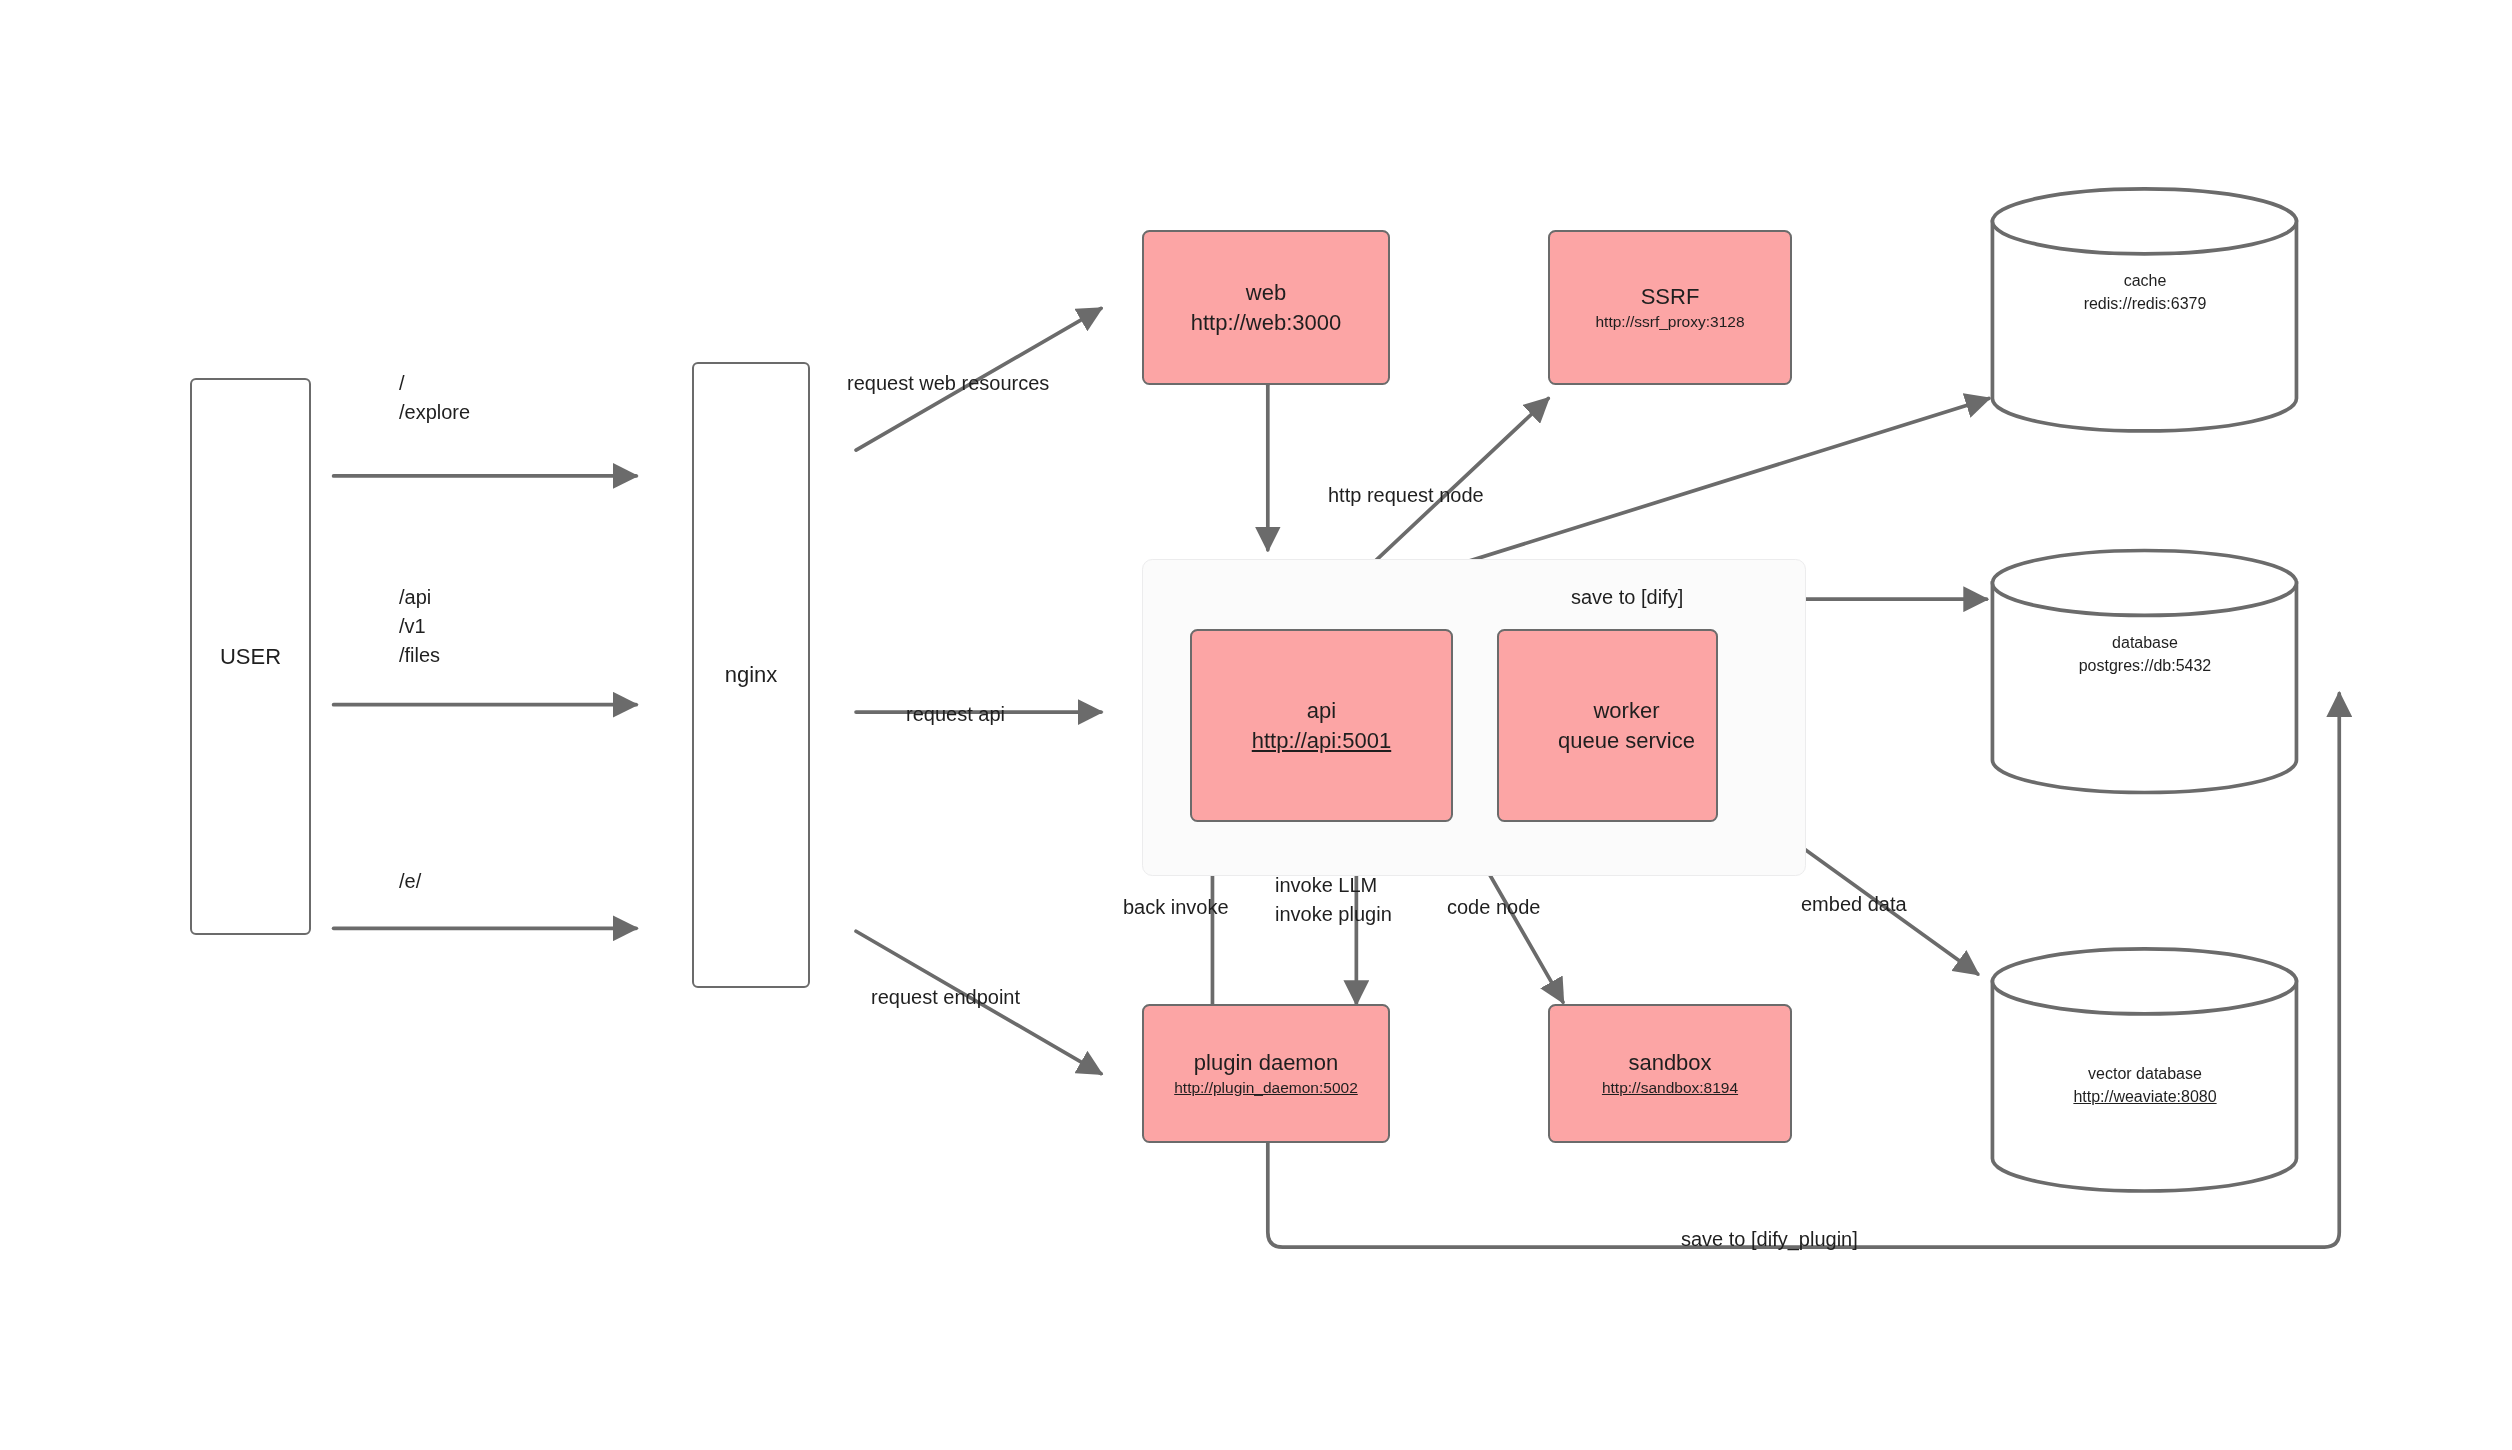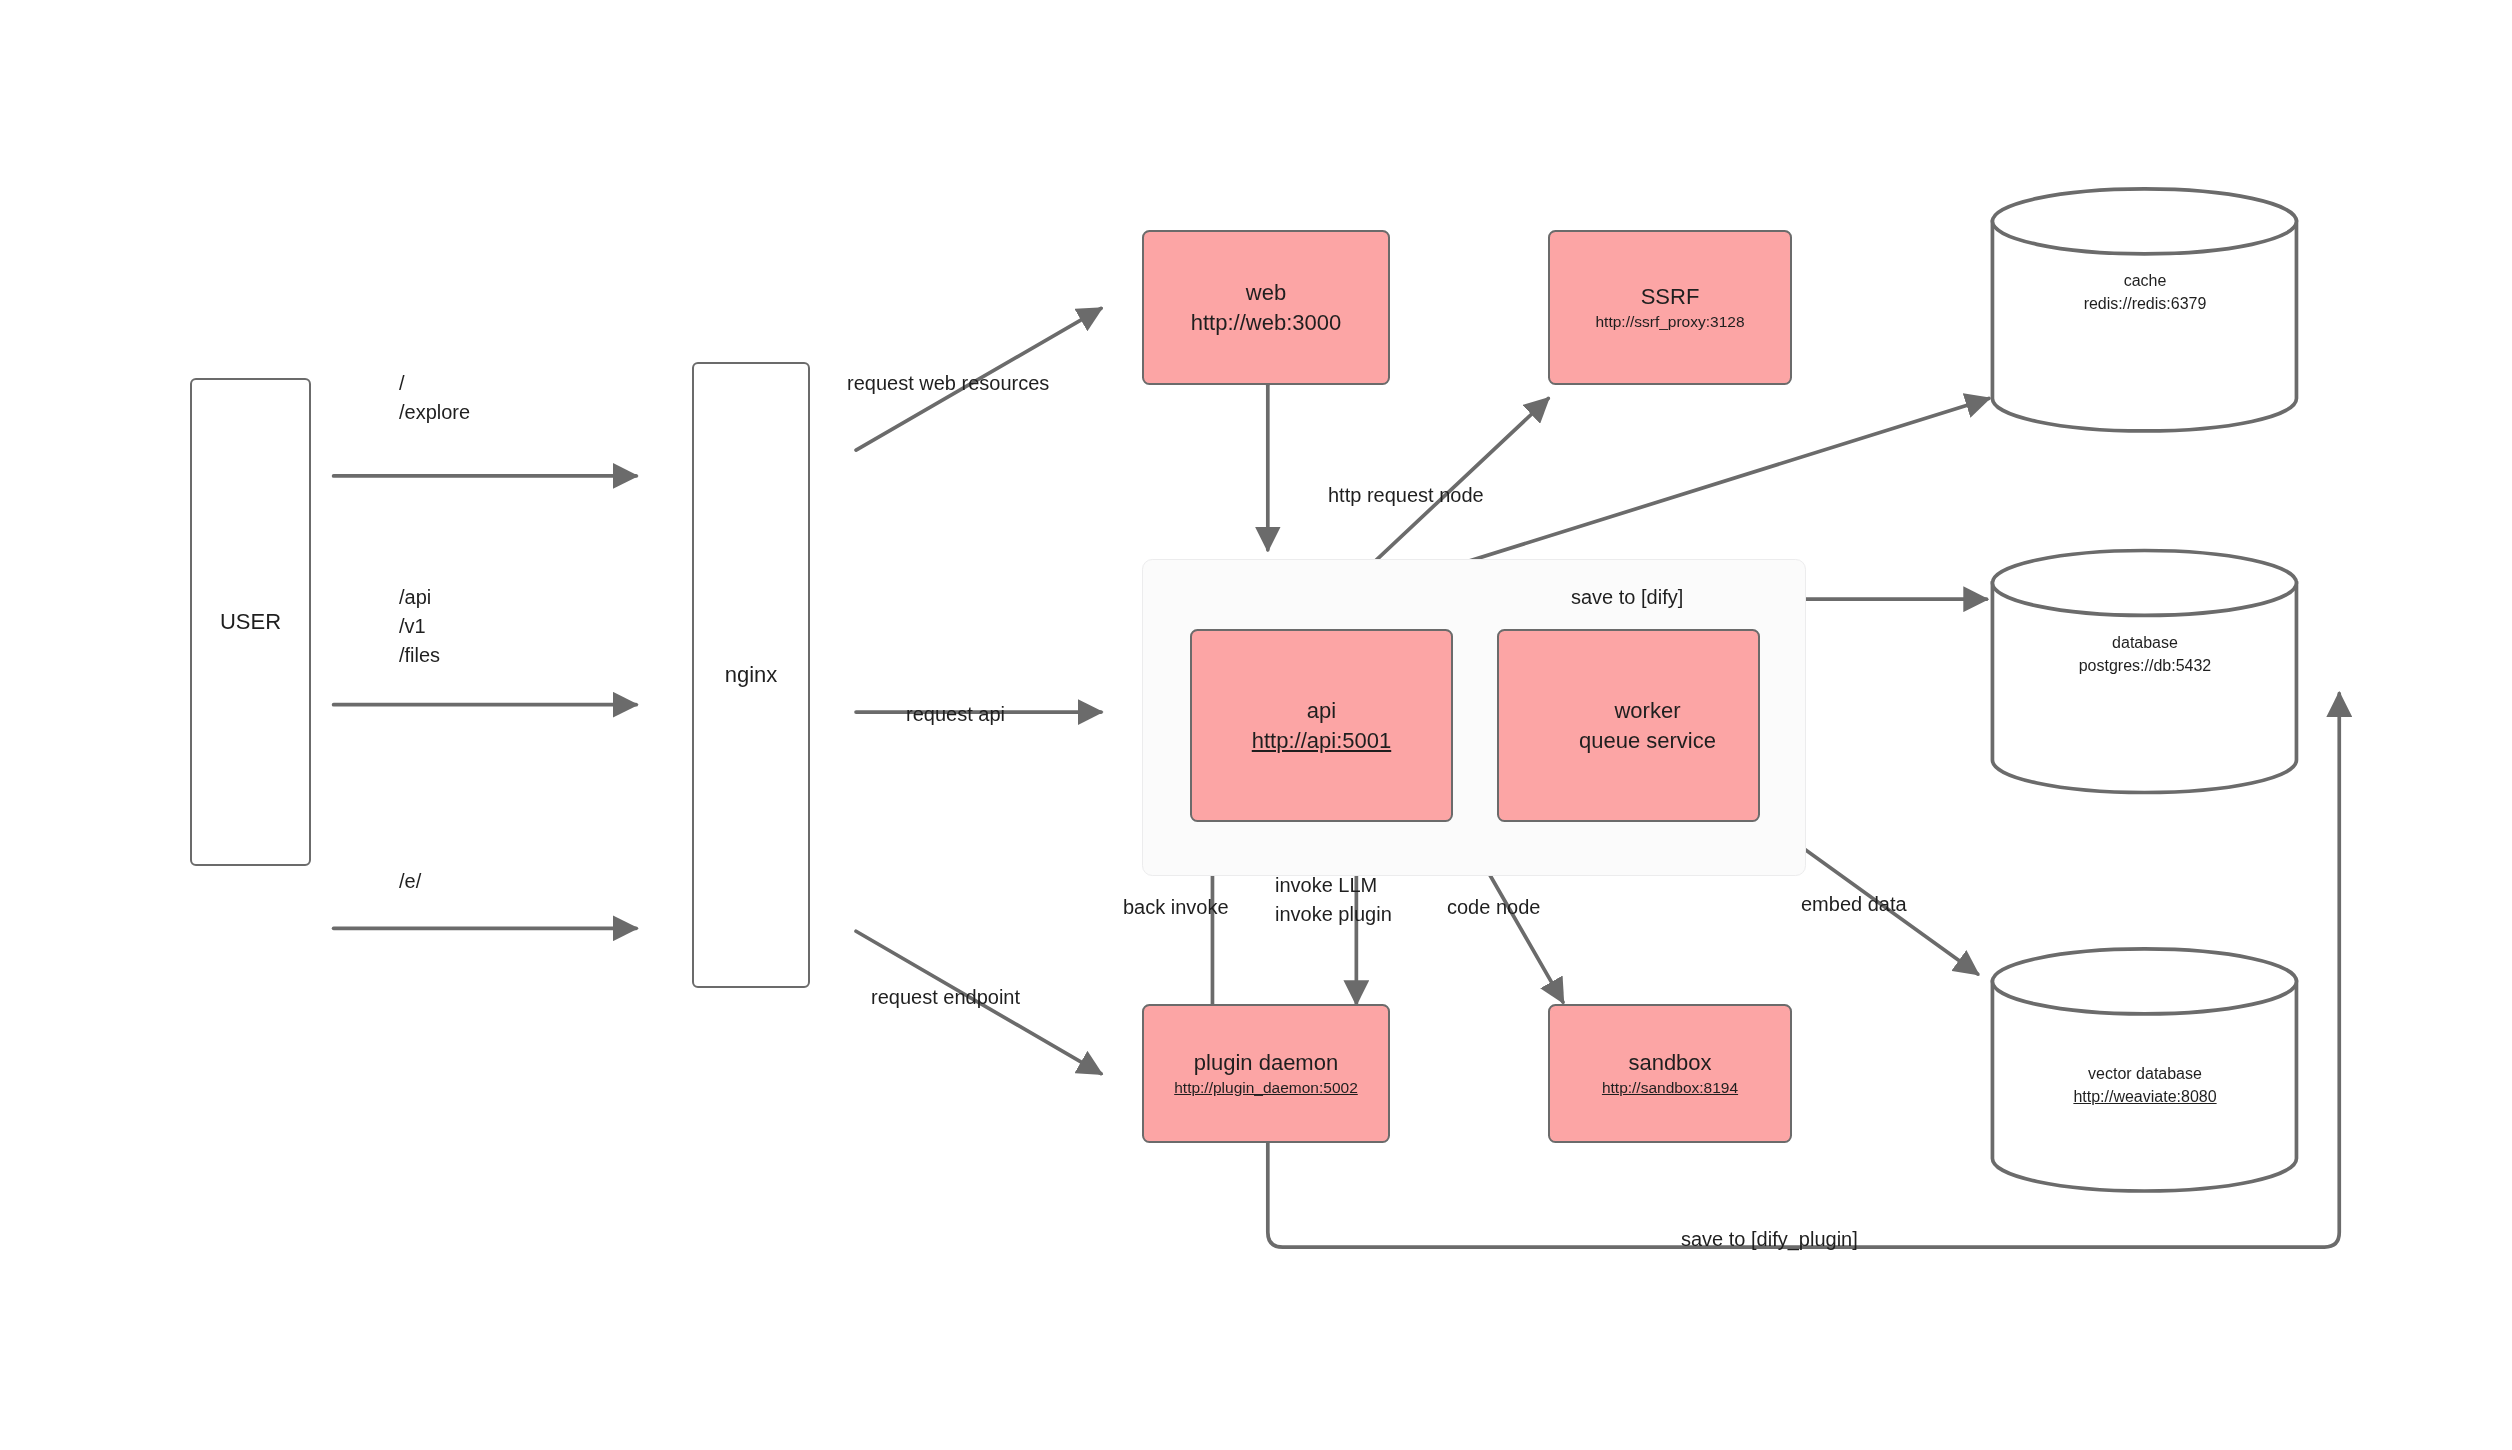--- a/index.html
+++ b/index.html
@@ -147,21 +147,21 @@
       <path d="M 2700 790 L 2700 1030 A 206 44 0 0 0 3112 1030 L 3112 790 Z"></path>
       <ellipse cx="2906" cy="790" rx="206" ry="44"></ellipse>
 
       <path d="M 2700 1330 L 2700 1570 A 206 44 0 0 0 3112 1570 L 3112 1330 Z"></path>
       <ellipse cx="2906" cy="1330" rx="206" ry="44"></ellipse>
     </g>
   </svg>
 
   <div class="group-box" style="left:1142px; top:559px; width:664px; height:317px;"></div>
 
-  <div class="vbar" style="left:190px; top:378px; width:121px; height:488px;">
+  <div class="vbar" style="left:190px; top:378px; width:121px; height:557px;">
     <span>USER</span>
   </div>
 
   <div class="vbar" style="left:692px; top:362px; width:118px; height:626px;">
     <span>nginx</span>
   </div>
 
   <div class="node" style="left:1142px; top:230px; width:248px; height:155px;">
     <span class="t1">web</span>
     <span class="t2">http://web:3000</span>
@@ -170,21 +170,21 @@
   <div class="node" style="left:1548px; top:230px; width:244px; height:155px;">
     <span class="t1">SSRF</span>
     <span class="t2 small">http://ssrf_proxy:3128</span>
   </div>
 
   <div class="node" style="left:1190px; top:629px; width:263px; height:193px;">
     <span class="t1">api</span>
     <span class="t2 link">http://api:5001</span>
   </div>
 
-  <div class="node" style="left:1497px; top:629px; width:263px; height:193px;padding-left:38px;">
+  <div class="node" style="left:1497px; top:629px; width:221px; height:193px;padding-left:38px;">
     <span class="t1">worker</span>
     <span class="t2">queue service</span>
   </div>
 
   <div class="node" style="left:1142px; top:1004px; width:248px; height:139px;">
     <span class="t1">plugin daemon</span>
     <span class="t2 small link">http://plugin_daemon:5002</span>
   </div>
 
   <div class="node" style="left:1548px; top:1004px; width:244px; height:139px;">

